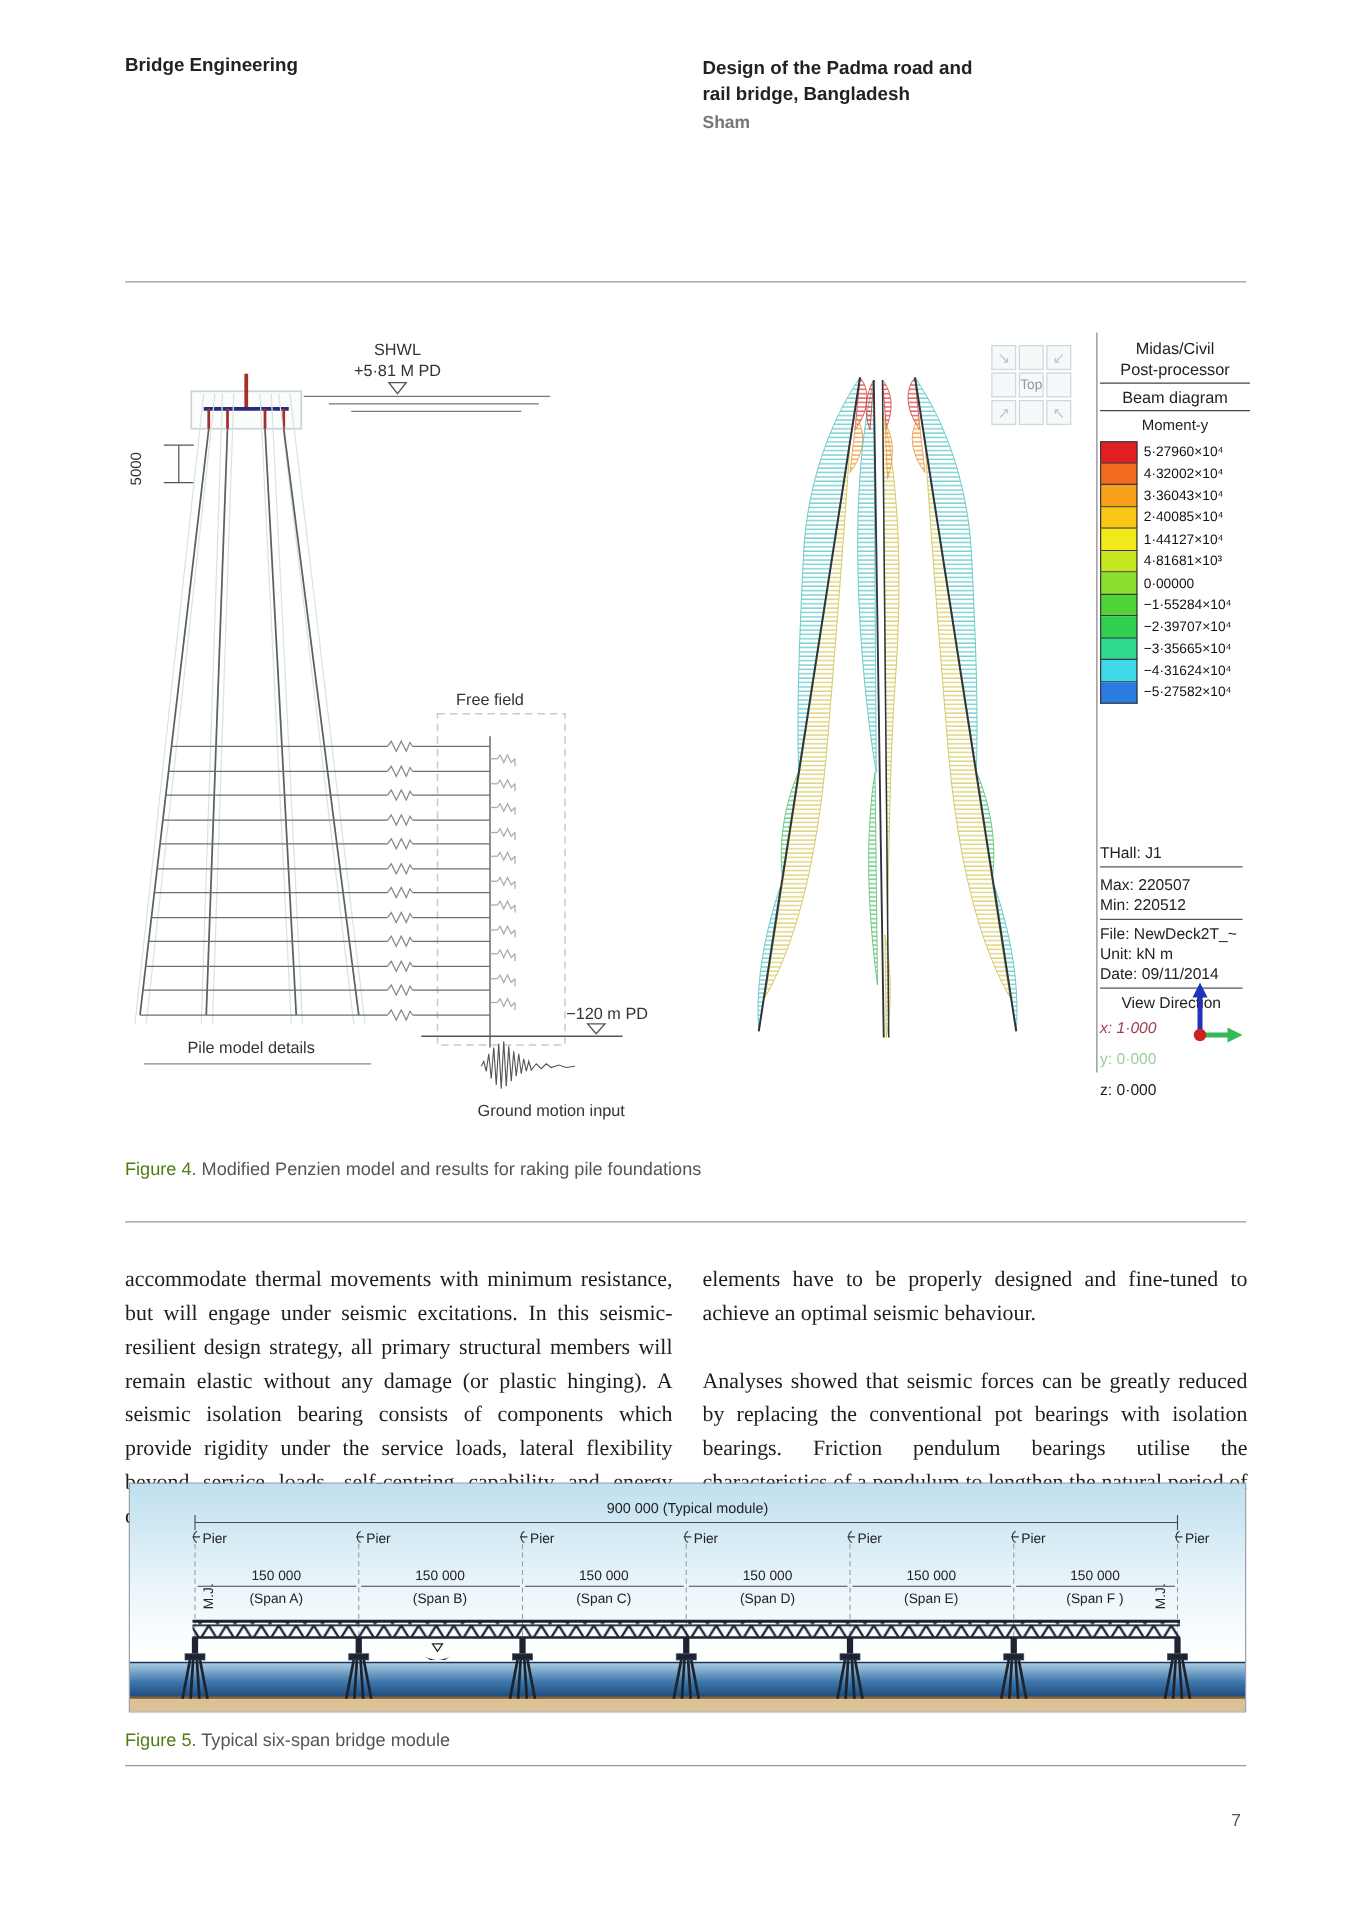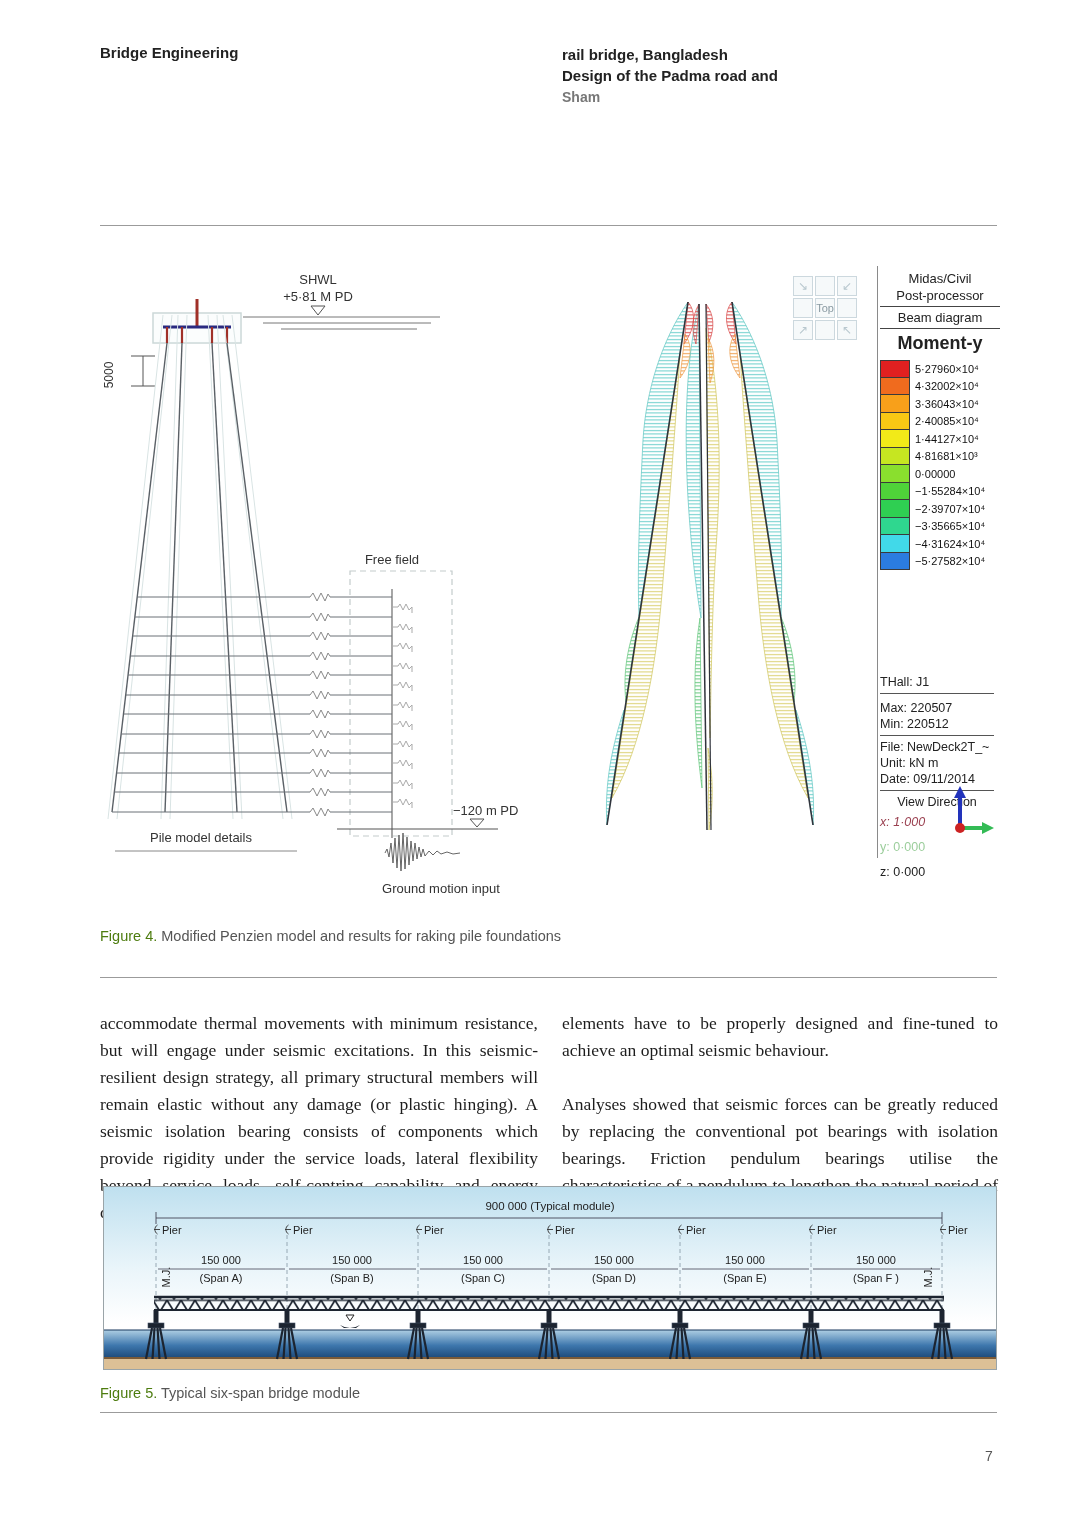--- a/index.html
+++ b/index.html
@@ -13,21 +13,21 @@
   .caption{left:100px;width:600px;font-size:14.5px;line-height:20px;color:#555;}
   .cap-prefix{color:#4d7c0f;}
   .bodytext{top:1010px;font-family:"Liberation Serif",serif;font-size:17.5px;line-height:27px;color:#1d1d1d;text-align:justify;}
   .col1{left:100px;width:438px;}
   .col2{left:562px;width:436px;}
   .col2 p{margin:0 0 27px 0;}
   
   .legend{left:880px;top:270px;width:120px;color:#222;}
   .leg-title{font-size:13px;text-align:center;line-height:17px;}
   .leg-ul{border-bottom:1px solid #444;padding-bottom:2px;margin-bottom:2px;}
-  .leg-moment{font-size:18px;text-align:center;margin:4px 0 6px 0;font-weight:bold;}
+  .leg-moment{font-size:12px;text-align:center;margin:4px 0 6px 0;}
   .leg-row{display:flex;align-items:center;height:17.5px;}
   .swatch{width:30px;height:17.5px;border:1px solid #3a3a3a;border-top:none;box-sizing:border-box;flex:0 0 auto;}
   .leg-row:first-of-type .swatch{border-top:1px solid #3a3a3a;}
   .leg-label{font-size:11px;margin-left:5px;white-space:nowrap;color:#111;}
   .vline{left:877px;top:266px;width:1px;height:592px;background:#8a8a8a;}
   
   .info{left:880px;top:674px;width:114px;font-size:12.5px;color:#222;line-height:16px;}
   .info .sep{border-bottom:1px solid #555;padding-bottom:3px;margin-bottom:3px;}
   .info .run{margin-bottom:6px;}
   .vd-title{text-align:center;margin:2px 0 4px 0;}
@@ -44,22 +44,22 @@
   svg text{font-family:"Liberation Sans",sans-serif;}
 </style>
 </head>
 <body>
 
 <div class="page">
 
   <div class="abs hdr-left">Bridge Engineering</div>
   <div class="abs hdr-right">
     <div class="hdr-title">
+      <div>Design of the Padma road and</div>
       <div>rail bridge, Bangladesh</div>
-      <div>Design of the Padma road and</div>
     </div>
     <div class="hdr-author">Sham</div>
   </div>
   <div class="rule" style="top:225px"></div>
 
   <svg class="abs" style="left:95px;top:253px" width="470" height="665" viewBox="0 0 470 665">
     <defs>
       <g id="sprH">
           <polyline points="0,0 3,-4 7,4 11,-4 15,4 18,-3 20,0" fill="none" stroke="#888" stroke-width="1"></polyline>
         </g>

